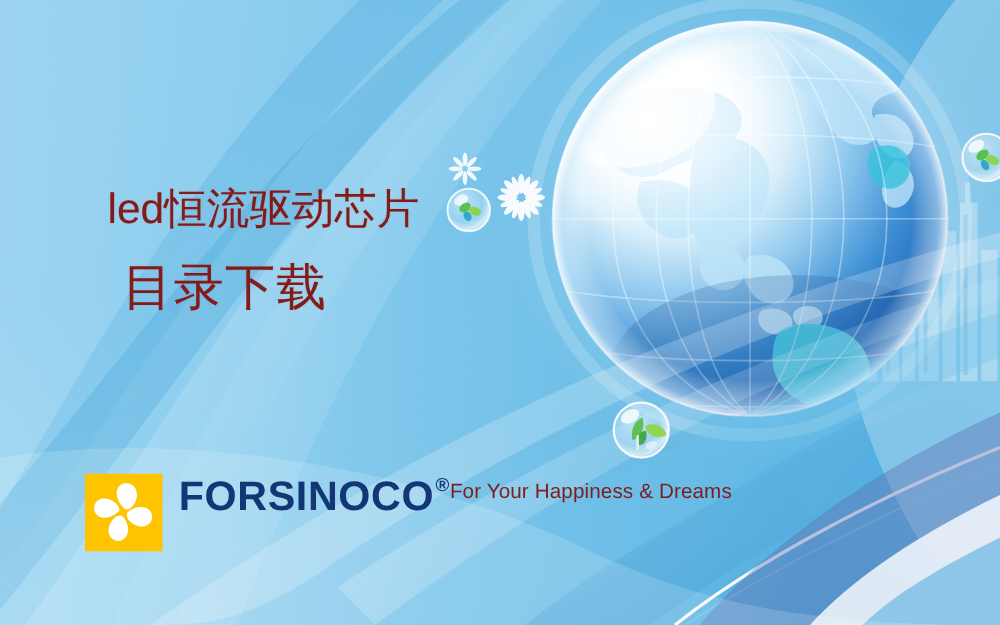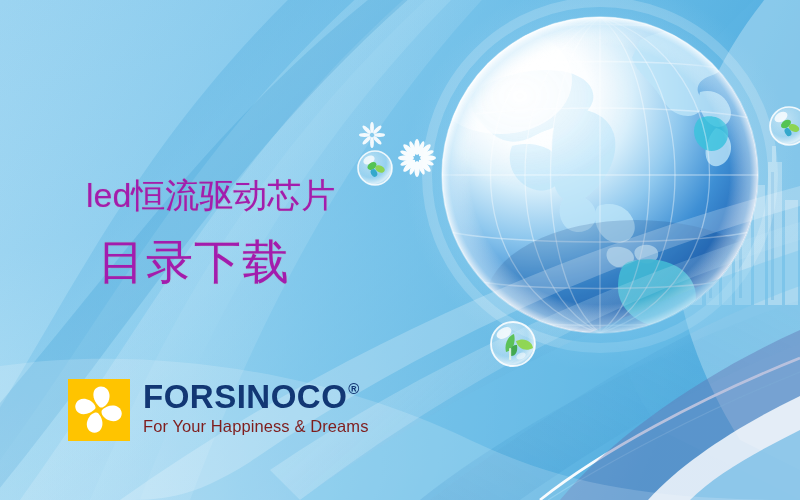--- a/index.html
+++ b/index.html
@@ -24,36 +24,36 @@
     position: absolute;
     inset: 0;
     width: 800px;
     height: 500px;
   }
 
   
   #headline {
     position: absolute;
     left: 86px;
-    top: 178px;
+    top: 150px;
     z-index: 60;
-    color: #a21caf;
+    color: #7f1d1d;
     line-height: 1.0;
     text-shadow: 0 0 1px rgba(255,42,0,0.35);
   }
   #headline .ln1 {
     display: block;
     font-size: 34px;
     font-weight: 400;
     letter-spacing: 0px;
     white-space: nowrap;
   }
   #headline .ln2 {
     display: block;
-    font-size: 47px;
+    font-size: 40px;
     font-weight: 400;
     margin-top: 26px;
     margin-left: 12px;
     letter-spacing: 1px;
     white-space: nowrap;
   }
 
   
   #logo {
     position: absolute;
@@ -67,21 +67,21 @@
     width: 62px;
     height: 62px;
     background: #FFC400;
     flex: 0 0 auto;
     position: relative;
   }
   #logo-mark svg { display: block; }
   #logo-words {
     margin-left: 13px;
     display: flex;
-    flex-direction: column;
+    flex-direction: row;
     justify-content: flex-end;
     padding-top: 1px;
   }
   #wordmark {
     font-size: 33px;
     font-weight: bold;
     color: #123774;
     letter-spacing: 0.5px;
     line-height: 1;
     white-space: nowrap;

